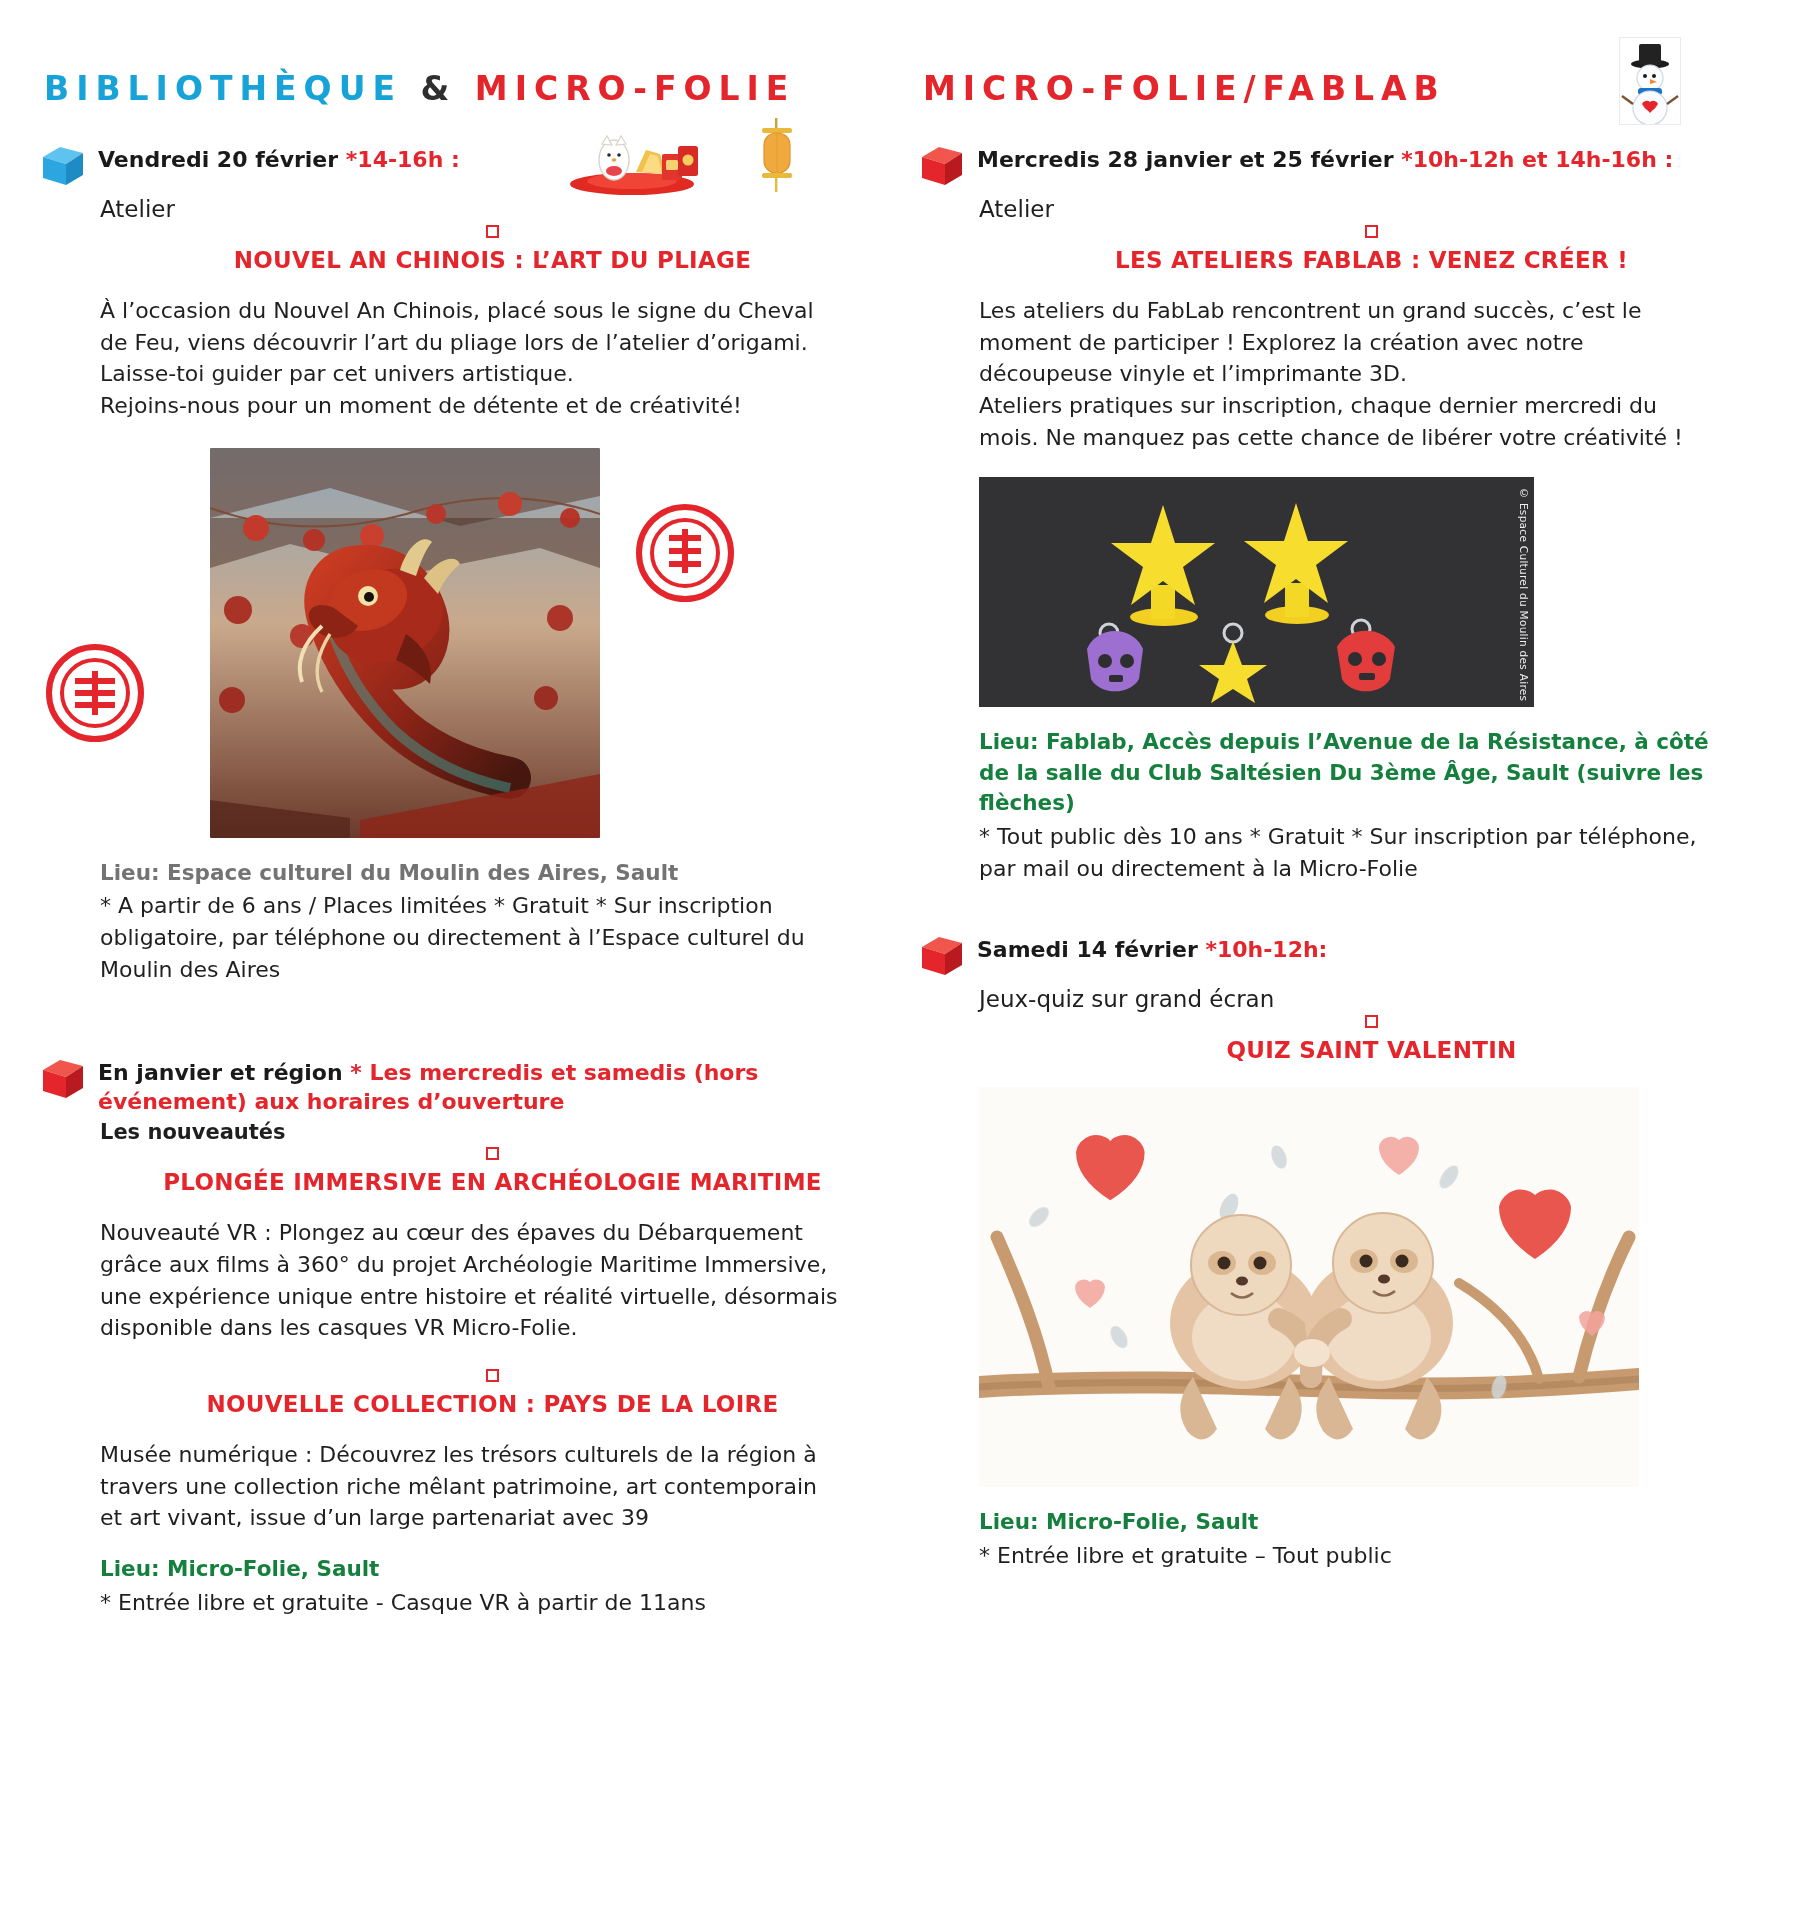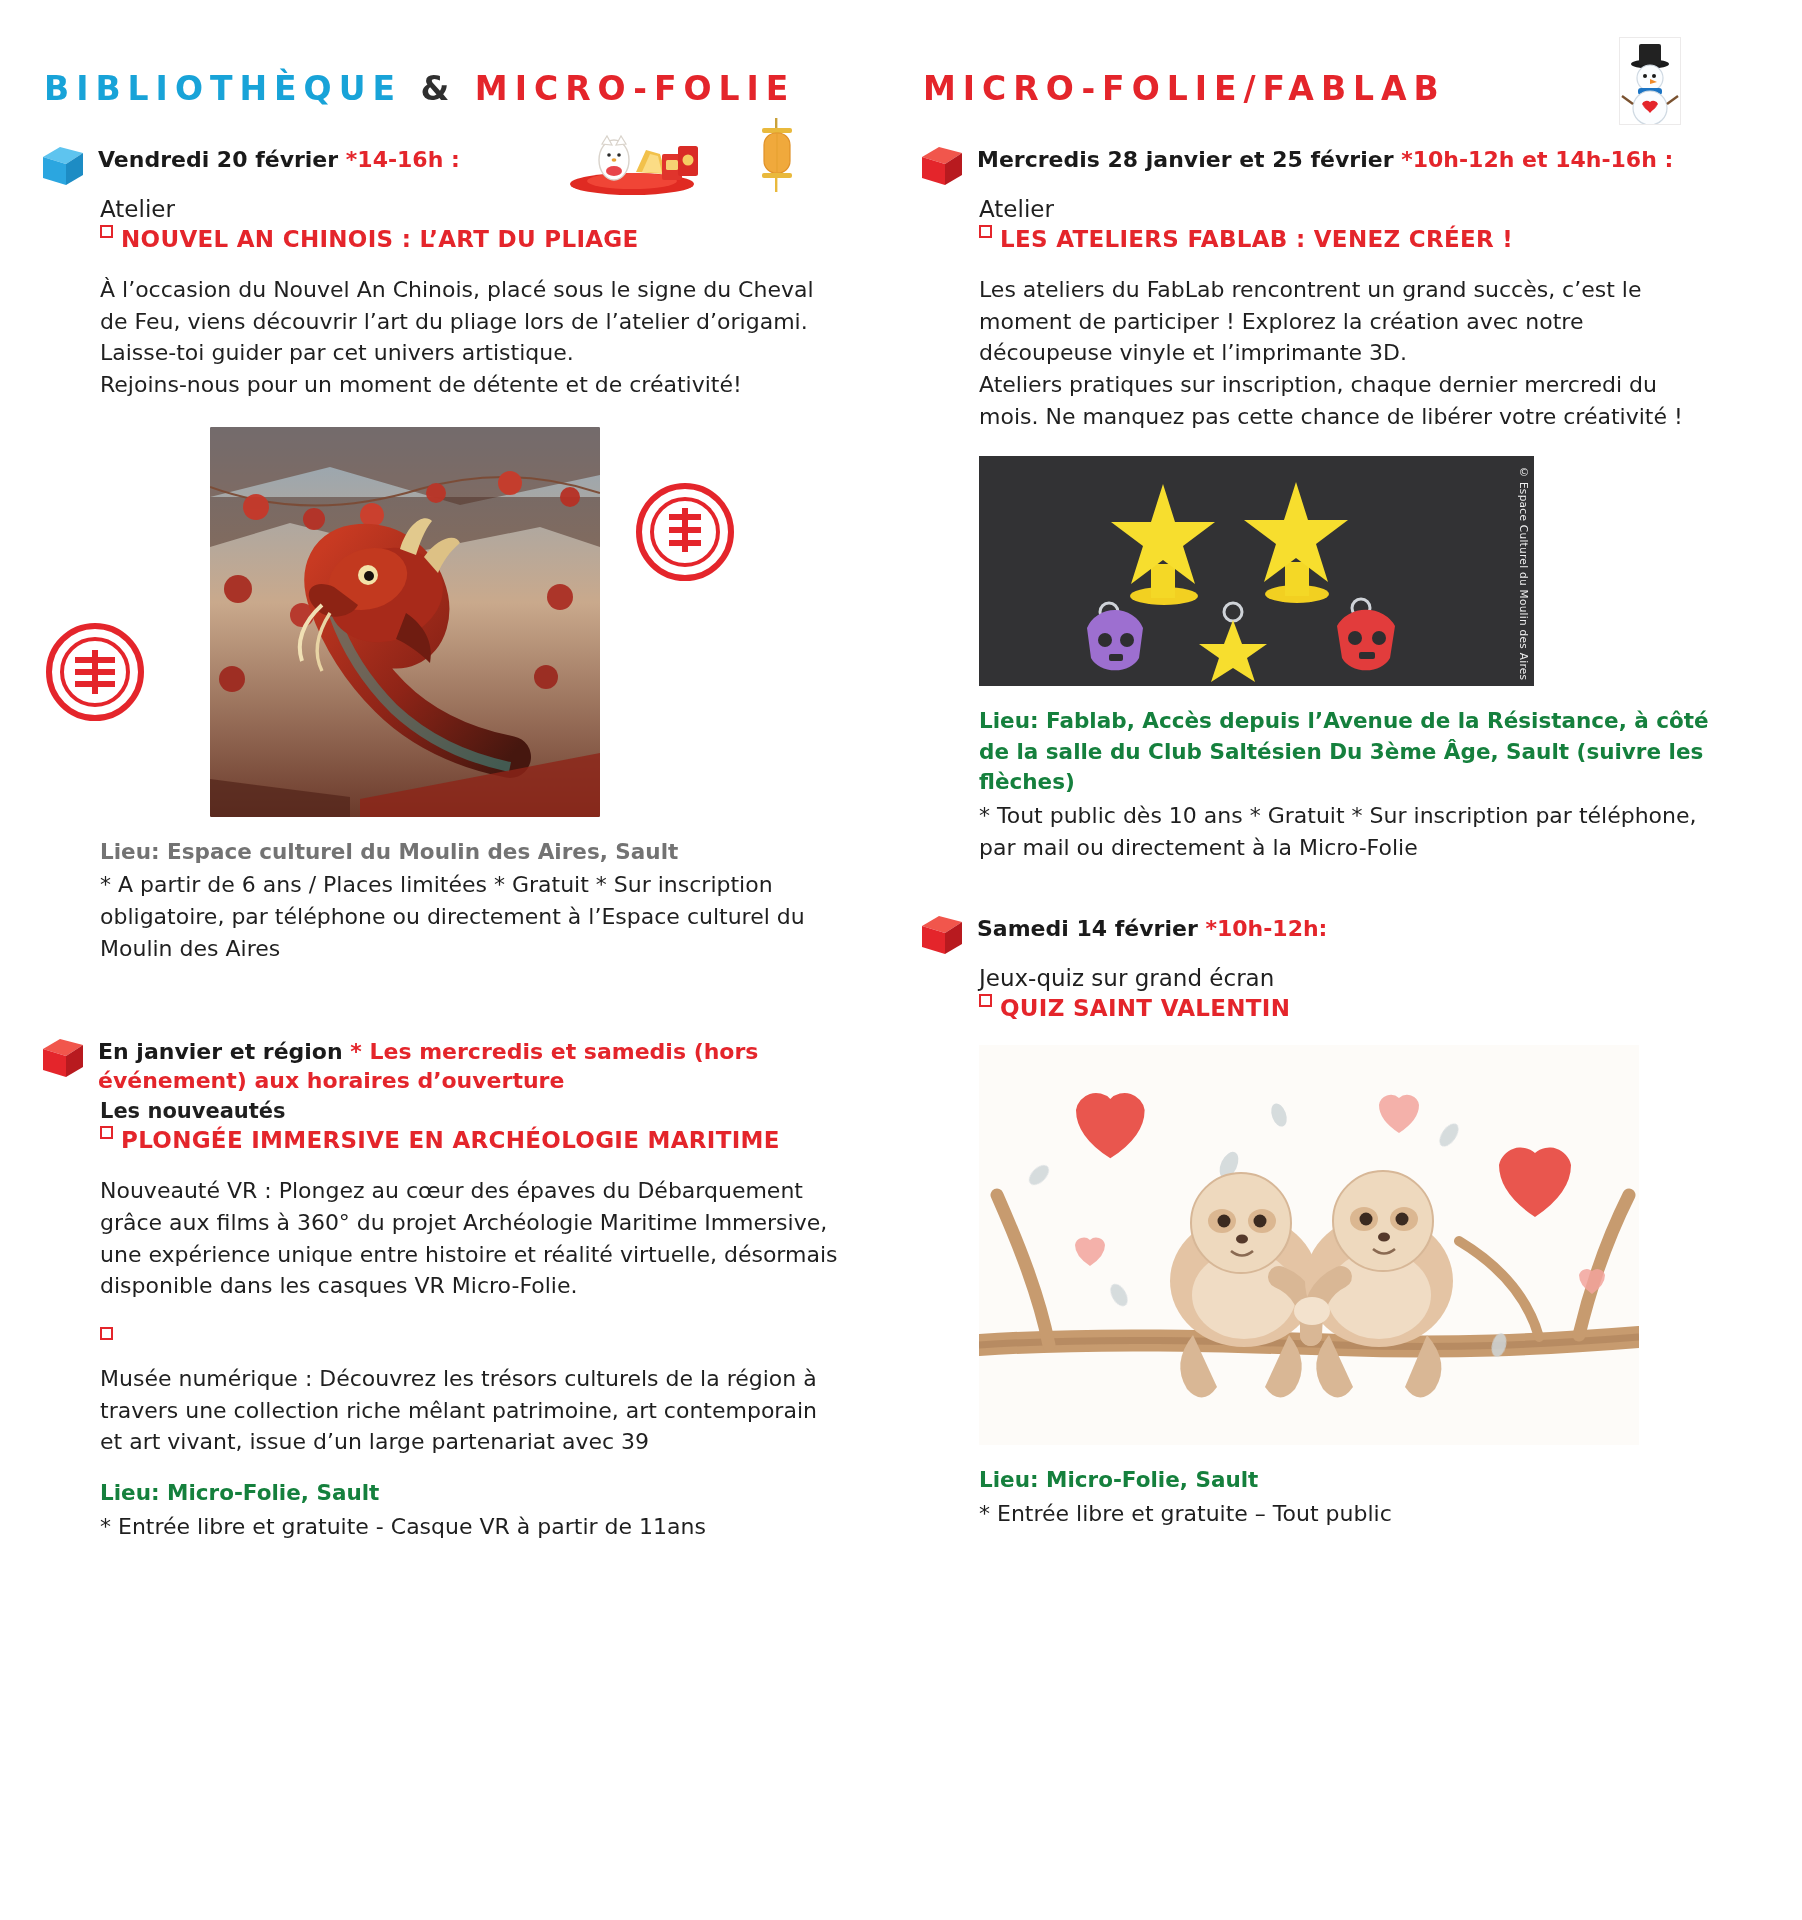--- a/index.html
+++ b/index.html
@@ -81,22 +81,23 @@
   }
   .sub-line.bold { font-weight: bold; font-size: 21px; }
 
   .title-red {
     font-size: 23px;
     font-weight: bold;
     color: #e4252b;
     letter-spacing: 0.3px;
     margin: 4px 0 0 60px;
     display: flex;
-    align-items: flex-start;
+    align-items: center;
     gap: 8px;
+    flex-direction: column;
   }
   .sq {
     display: inline-block;
     width: 13px; height: 13px;
     border: 2.2px solid #e4252b;
     flex: 0 0 auto;
     position: relative;
     top: -1px;
   }
 
@@ -363,20 +364,21 @@
 
       <div class="title-red">
         <span class="sq"></span>
         <span>PLONGÉE IMMERSIVE EN ARCHÉOLOGIE MARITIME</span>
       </div>
 
       <div class="para">Nouveauté VR : Plongez au cœur des épaves du Débarquement grâce aux films à 360° du projet Archéologie Maritime Immersive, une expérience unique entre histoire et réalité virtuelle, désormais disponible dans les casques VR Micro-Folie.</div>
 
       <div class="title-red" style="margin-top:26px;">
         <span class="sq"></span>
+        <span>NOUVELLE COLLECTION : PAYS DE LA LOIRE</span>
       </div>
 
       <div class="para">Musée numérique : Découvrez les trésors culturels de la région à travers une collection riche mêlant patrimoine, art contemporain et art vivant, issue d’un large partenariat avec 39</div>
 
       <div class="lieu red">Lieu: Micro-Folie, Sault</div>
       <div class="notes">* Entrée libre et gratuite - Casque VR à partir de 11ans</div>
     </div>
 
   </div>
 

